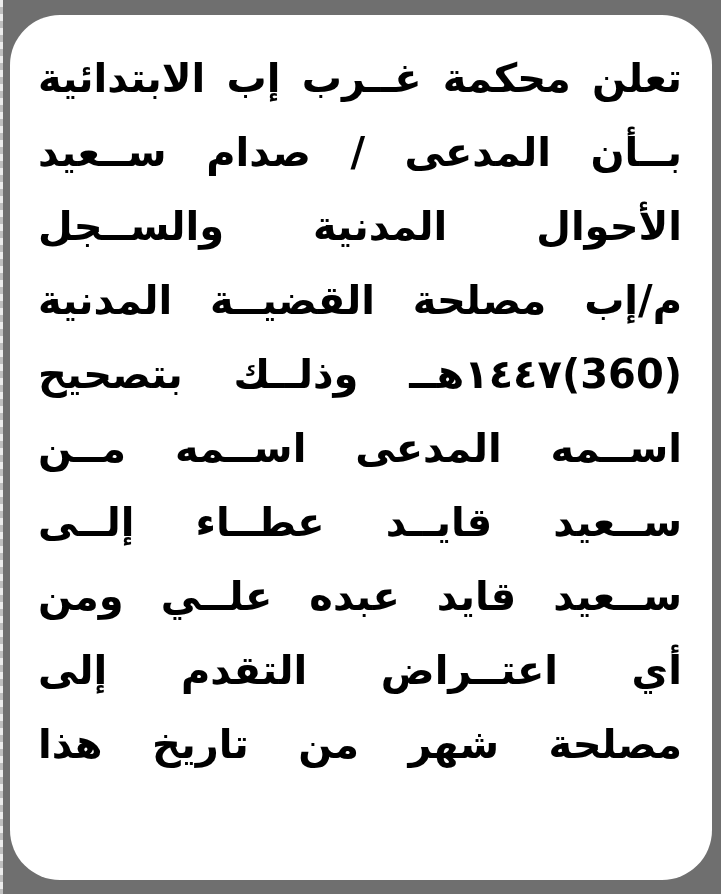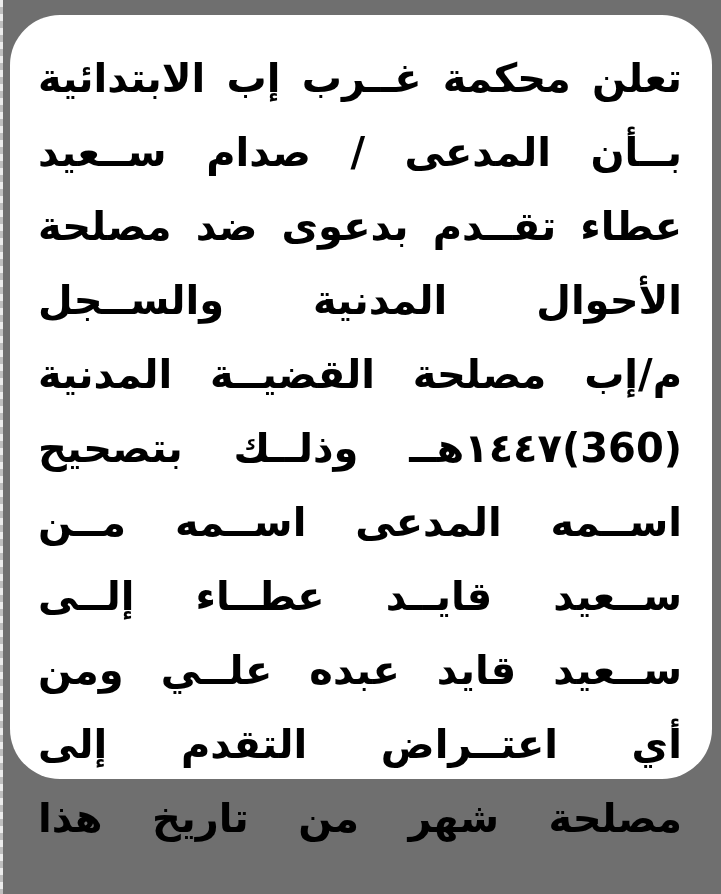--- a/index.html
+++ b/index.html
@@ -29,21 +29,21 @@
       #ececec 0px, #ececec 7px,
       #bfbfbf 7px, #bfbfbf 14px
     );
     z-index: 2;
   }
   .card {
     position: absolute;
     left: 10px;
     top: 15px;
     width: 702px;
-    height: 764px;
+    height: 865px;
     background: var(--card);
     border-radius: 50px;
     z-index: 1;
   }
   .text-block {
     position: absolute;
     top: 26px;
     left: 28px;
     right: 30px;
     direction: rtl;
@@ -64,21 +64,20 @@
 </style>
 </head>
 <body>
 
 <div class="edge-strip"></div>
 
 <div class="card">
   <div class="text-block">
     <div class="line">تعلن محكمة غــرب إب الابتدائية</div>
     <div class="line">بــأن المدعى / صدام ســعيد قايد</div>
-    <div class="line">عطاء تقــدم بدعوى ضد مصلحة</div>
     <div class="line">الأحوال المدنية والســجل المدني</div>
     <div class="line">م/إب مصلحة القضيــة المدنية رقم</div>
     <div class="line">(360)١٤٤٧هــ وذلــك بتصحيح</div>
     <div class="line">اســمه المدعى اســمه مــن صدام</div>
     <div class="line">ســعيد قايــد عطــاء إلــى صــدام</div>
     <div class="line">ســعيد قايد عبده علــي ومن لدية</div>
     <div class="line">أي اعتــراض التقدم إلى المحكمة</div>
     <div class="line">مصلحة شهر من تاريخ هذا الإعلان</div>
   </div>
 </div>

